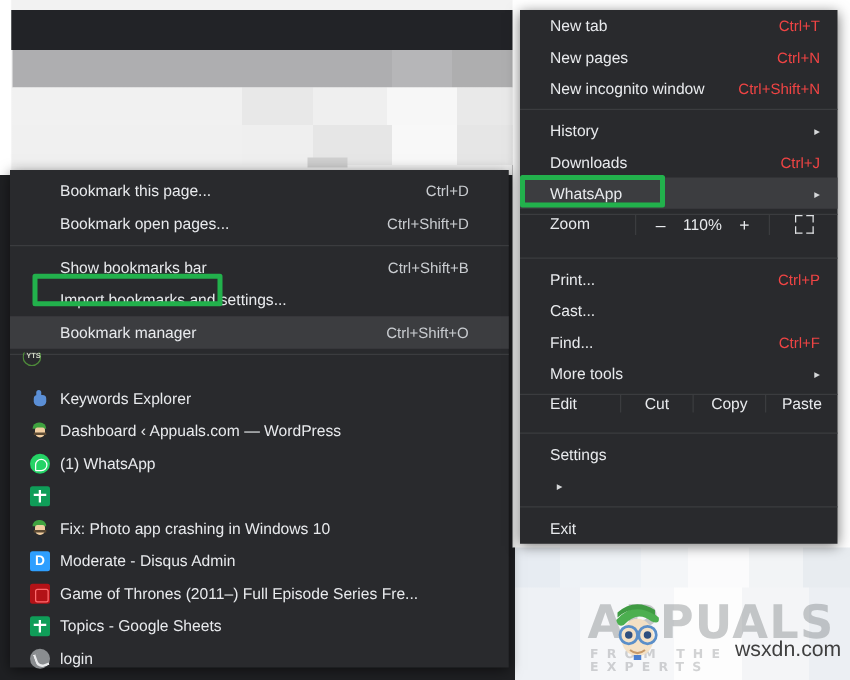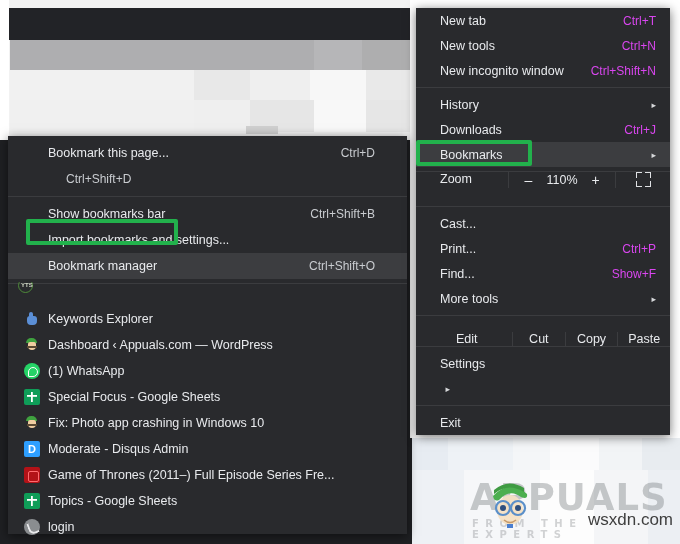--- a/index.html
+++ b/index.html
@@ -118,21 +118,21 @@
     color: #d6d8da; font-size: 9px;
   }
   .menu-row.hovered { background: #3c3d40; }
   .sep { height: 1px; background: #3b3c3f; margin: 4px 0; }
 
   
   #menu-main {
     left: 416px; top: 8px; width: 254px;
   }
   #menu-main .menu-row { height: 25px; padding-left: 24px; }
-  #menu-main .menu-row .accel { color: #d946ef; }
+  #menu-main .menu-row .accel { color: #ef4444; }
 
   
   .zoom-row {
     display: flex; align-items: flex-start; height: 36px;
     border-top: 1px solid #3b3c3f; border-bottom: 1px solid #3b3c3f;
     margin-top: 4px; margin-bottom: 4px;
   }
   .zoom-label {
     flex: 0 0 92px; display: flex; align-items: center;
     padding-left: 24px; font-size: 12.5px;
@@ -151,23 +151,23 @@
   .fs-icon i {
     position: absolute; width: 6px; height: 6px; border: 1.6px solid #dfe1e4;
   }
   .fs-icon i:nth-child(1){ left:0; top:0; border-right:none; border-bottom:none; }
   .fs-icon i:nth-child(2){ right:0; top:0; border-left:none; border-bottom:none; }
   .fs-icon i:nth-child(3){ left:0; bottom:0; border-right:none; border-top:none; }
   .fs-icon i:nth-child(4){ right:0; bottom:0; border-left:none; border-top:none; }
 
   
   .edit-row {
-    display: flex; align-items: flex-end; height: 32px;
+    display: flex; align-items: flex-start; height: 32px;
     border-top: 1px solid #3b3c3f; border-bottom: 1px solid #3b3c3f;
-    margin-top: 4px; margin-bottom: 4px; padding-left: 16px;
+    margin-top: 4px; margin-bottom: 4px;
   }
   .edit-row .ecell {
     display: flex; align-items: center; justify-content: center;
     font-size: 12.5px;
   }
   .edit-row .ecell.first { flex: 0 0 80px; justify-content: flex-start; padding-left: 24px; }
   .edit-row .ecell.rest { flex: 1 1 0; border-left: 1px solid #3b3c3f; }
 
   
   #menu-bookmarks {
@@ -277,20 +277,21 @@
 </div>
 <div id="wm-site">wsxdn.com</div>
 
 <div class="menu" id="menu-bookmarks">
 
   <div class="menu-row">
     <span class="label">Bookmark this page...</span>
     <span class="accel">Ctrl+D</span>
   </div>
   <div class="menu-row">
+    <span class="label">Bookmark open pages...</span>
     <span class="accel">Ctrl+Shift+D</span>
   </div>
 
   <div class="sep"></div>
 
   <div class="menu-row">
     <span class="label">Show bookmarks bar</span>
     <span class="accel">Ctrl+Shift+B</span>
   </div>
   <div class="menu-row">
@@ -324,21 +325,20 @@
     <span class="bm-icon">
         <span class="fav fav-wa"></span>
       </span>
     <span class="label">(1) WhatsApp</span>
   </div>
 
   <div class="menu-row bm-item">
     <span class="bm-icon">
         <span class="fav fav-sheets"></span>
       </span>
-    <span class="label">Special Focus - Google Sheets</span>
   </div>
 
   <div class="menu-row bm-item">
     <span class="bm-icon">
       <span class="wp-glyph"><span class="hat"></span><span class="face"></span><span class="bar"></span></span>
     </span>
     <span class="label">Fix: Photo app crashing in Windows 10</span>
   </div>
 
   <div class="menu-row bm-item">
@@ -380,40 +380,40 @@
     <div class="txt">YTS</div>
 </div>
 
 <div class="menu" id="menu-main">
 
   <div class="menu-row">
     <span class="label">New tab</span>
     <span class="accel">Ctrl+T</span>
   </div>
   <div class="menu-row">
-    <span class="label">New tools</span>
+    <span class="label">New pages</span>
     <span class="accel">Ctrl+N</span>
   </div>
   <div class="menu-row">
     <span class="label">New incognito window</span>
     <span class="accel">Ctrl+Shift+N</span>
   </div>
 
   <div class="sep"></div>
 
   <div class="menu-row">
     <span class="label">History</span>
     <span class="arrow">▸</span>
   </div>
   <div class="menu-row">
     <span class="label">Downloads</span>
     <span class="accel">Ctrl+J</span>
   </div>
   <div class="menu-row hovered">
-    <span class="label">Bookmarks</span>
+    <span class="label">WhatsApp</span>
     <span class="arrow">▸</span>
   </div>
 
   <div class="zoom-row">
     <div class="zoom-label">Zoom</div>
     <div class="zoom-ctl">
       <span class="zbtn">–</span>
       <span class="zval">110%</span>
       <span class="zbtn">+</span>
     </div>
@@ -421,30 +421,30 @@
       <span class="fs-icon">
           <i></i>
           <i></i>
           <i></i>
           <i></i>
         </span>
     </div>
   </div>
 
   <div class="menu-row">
+    <span class="label">Print...</span>
+    <span class="accel">Ctrl+P</span>
+  </div>
+  <div class="menu-row">
     <span class="label">Cast...</span>
     <span class="accel"></span>
   </div>
   <div class="menu-row">
-    <span class="label">Print...</span>
-    <span class="accel">Ctrl+P</span>
-  </div>
-  <div class="menu-row">
     <span class="label">Find...</span>
-    <span class="accel">Show+F</span>
+    <span class="accel">Ctrl+F</span>
   </div>
   <div class="menu-row">
     <span class="label">More tools</span>
     <span class="arrow">▸</span>
   </div>
 
   <div class="edit-row">
     <div class="ecell first">Edit</div>
     <div class="ecell rest">Cut</div>
     <div class="ecell rest">Copy</div>

